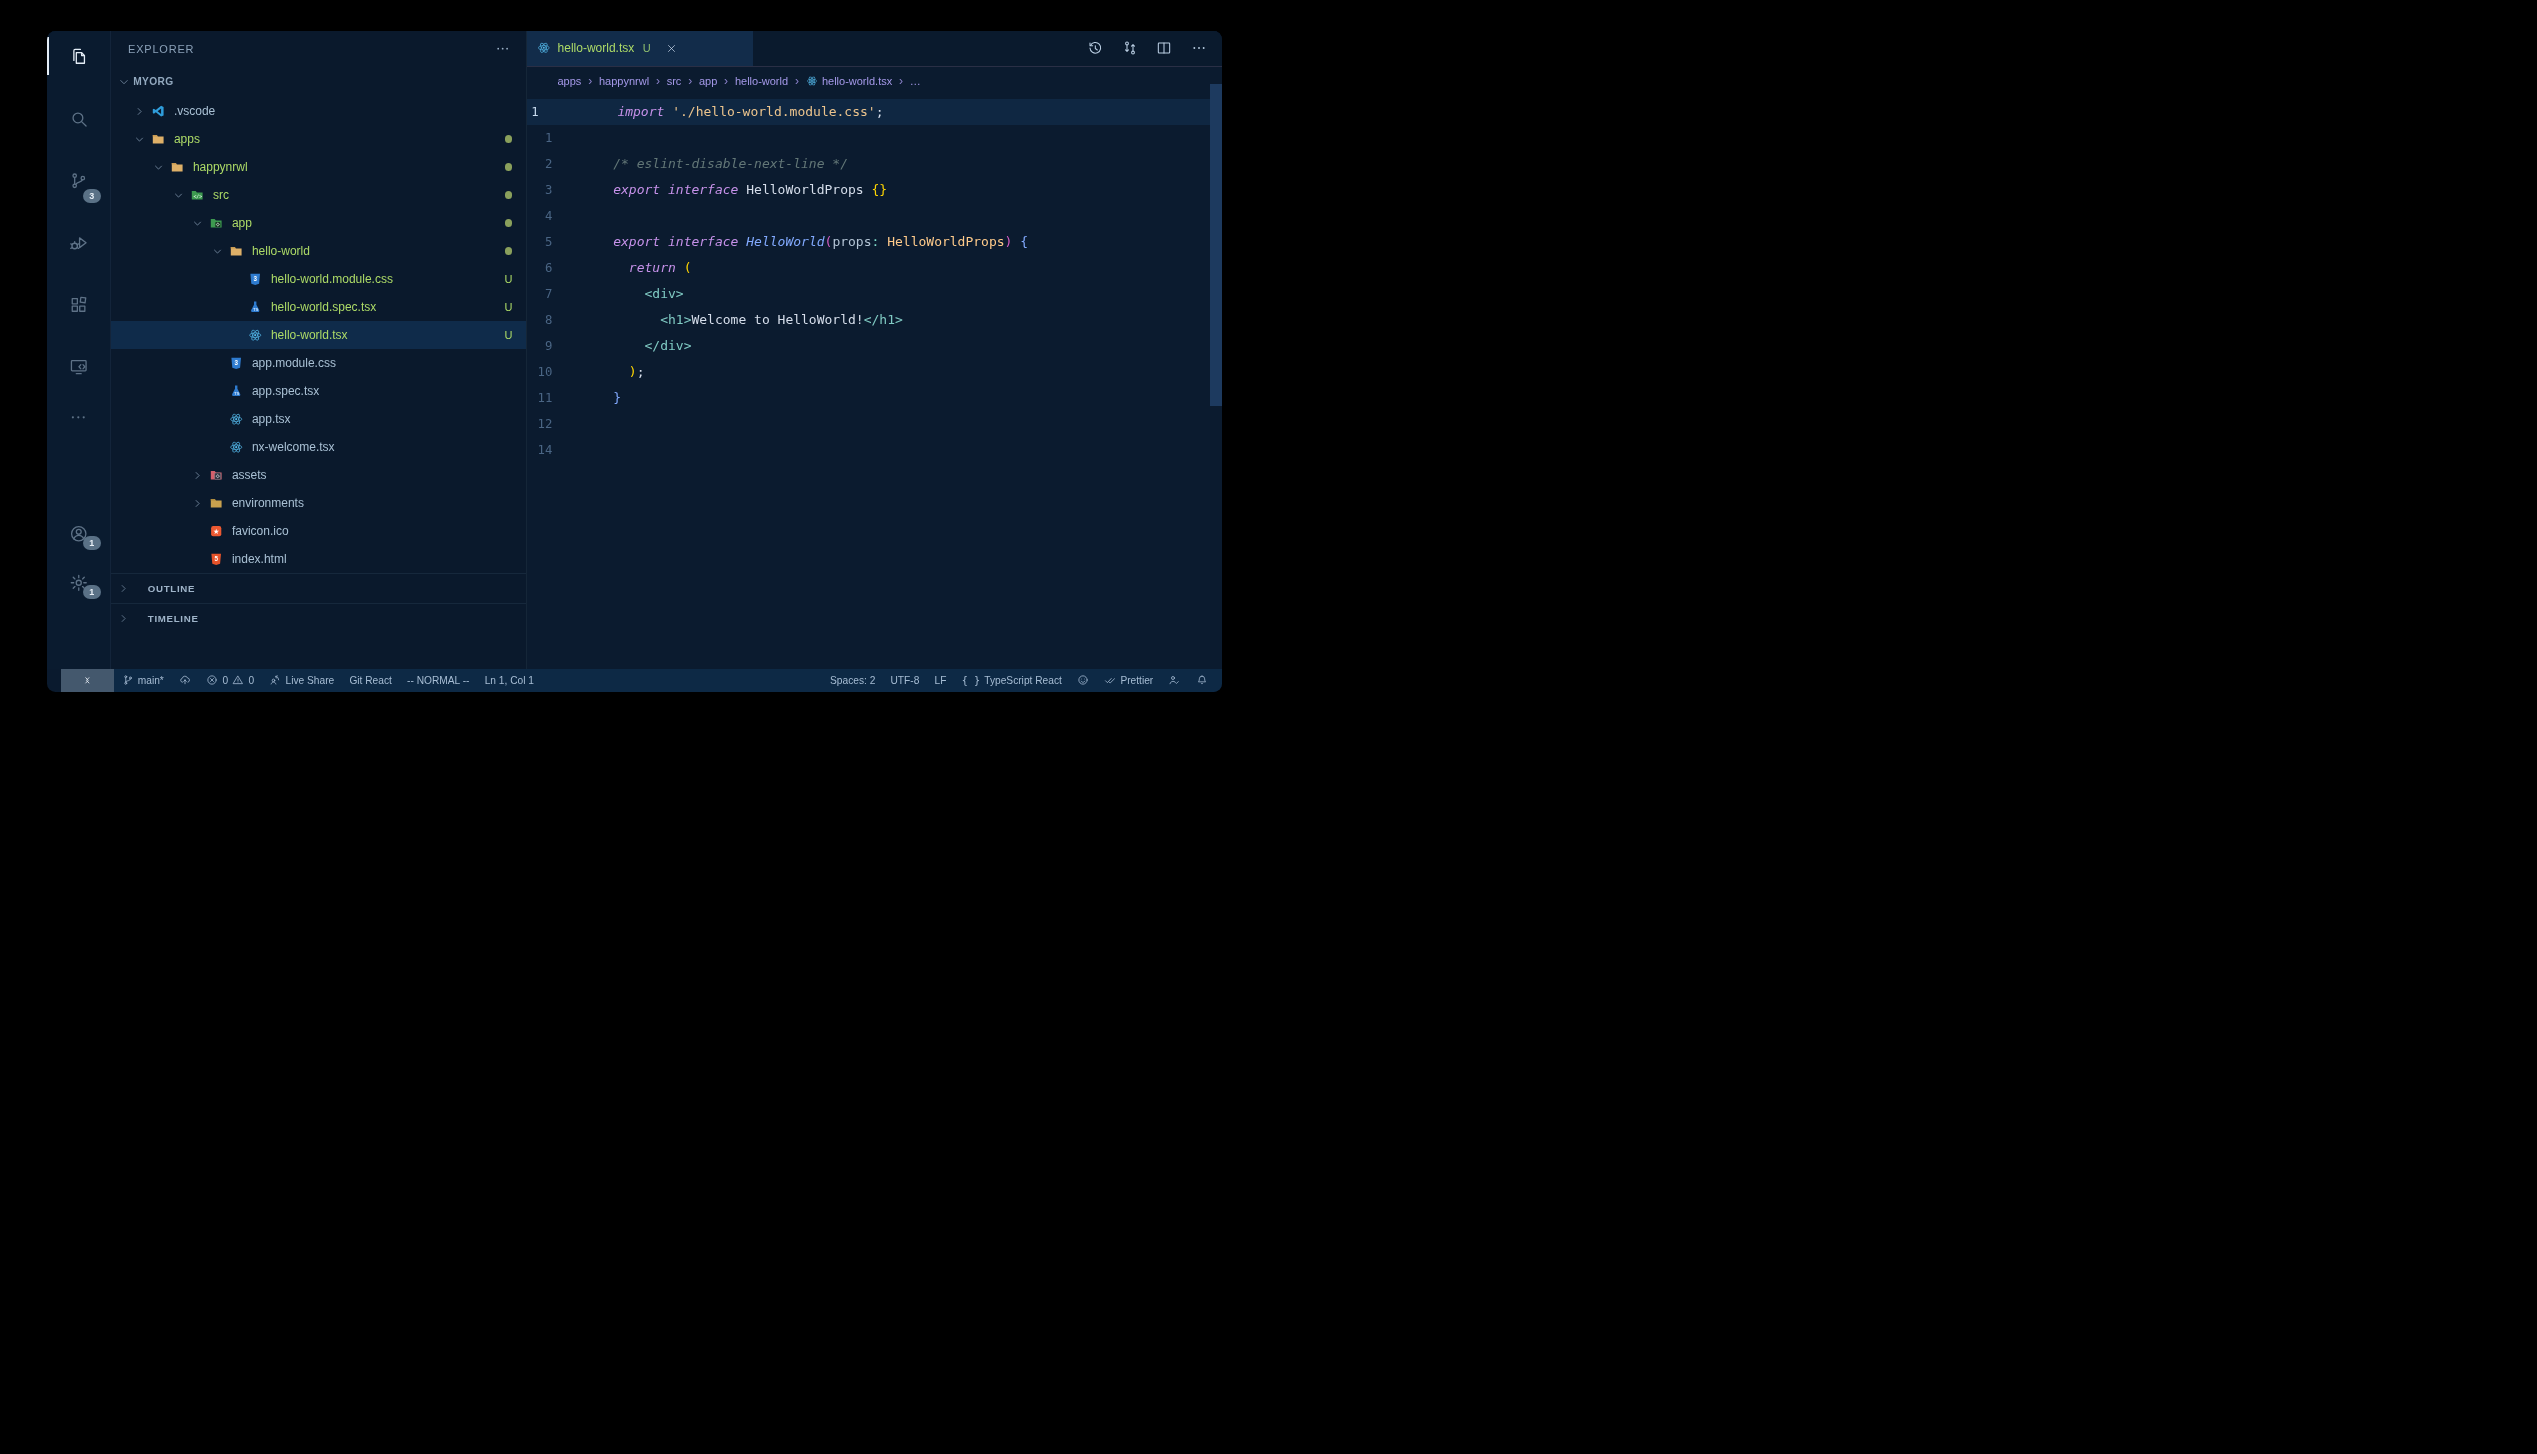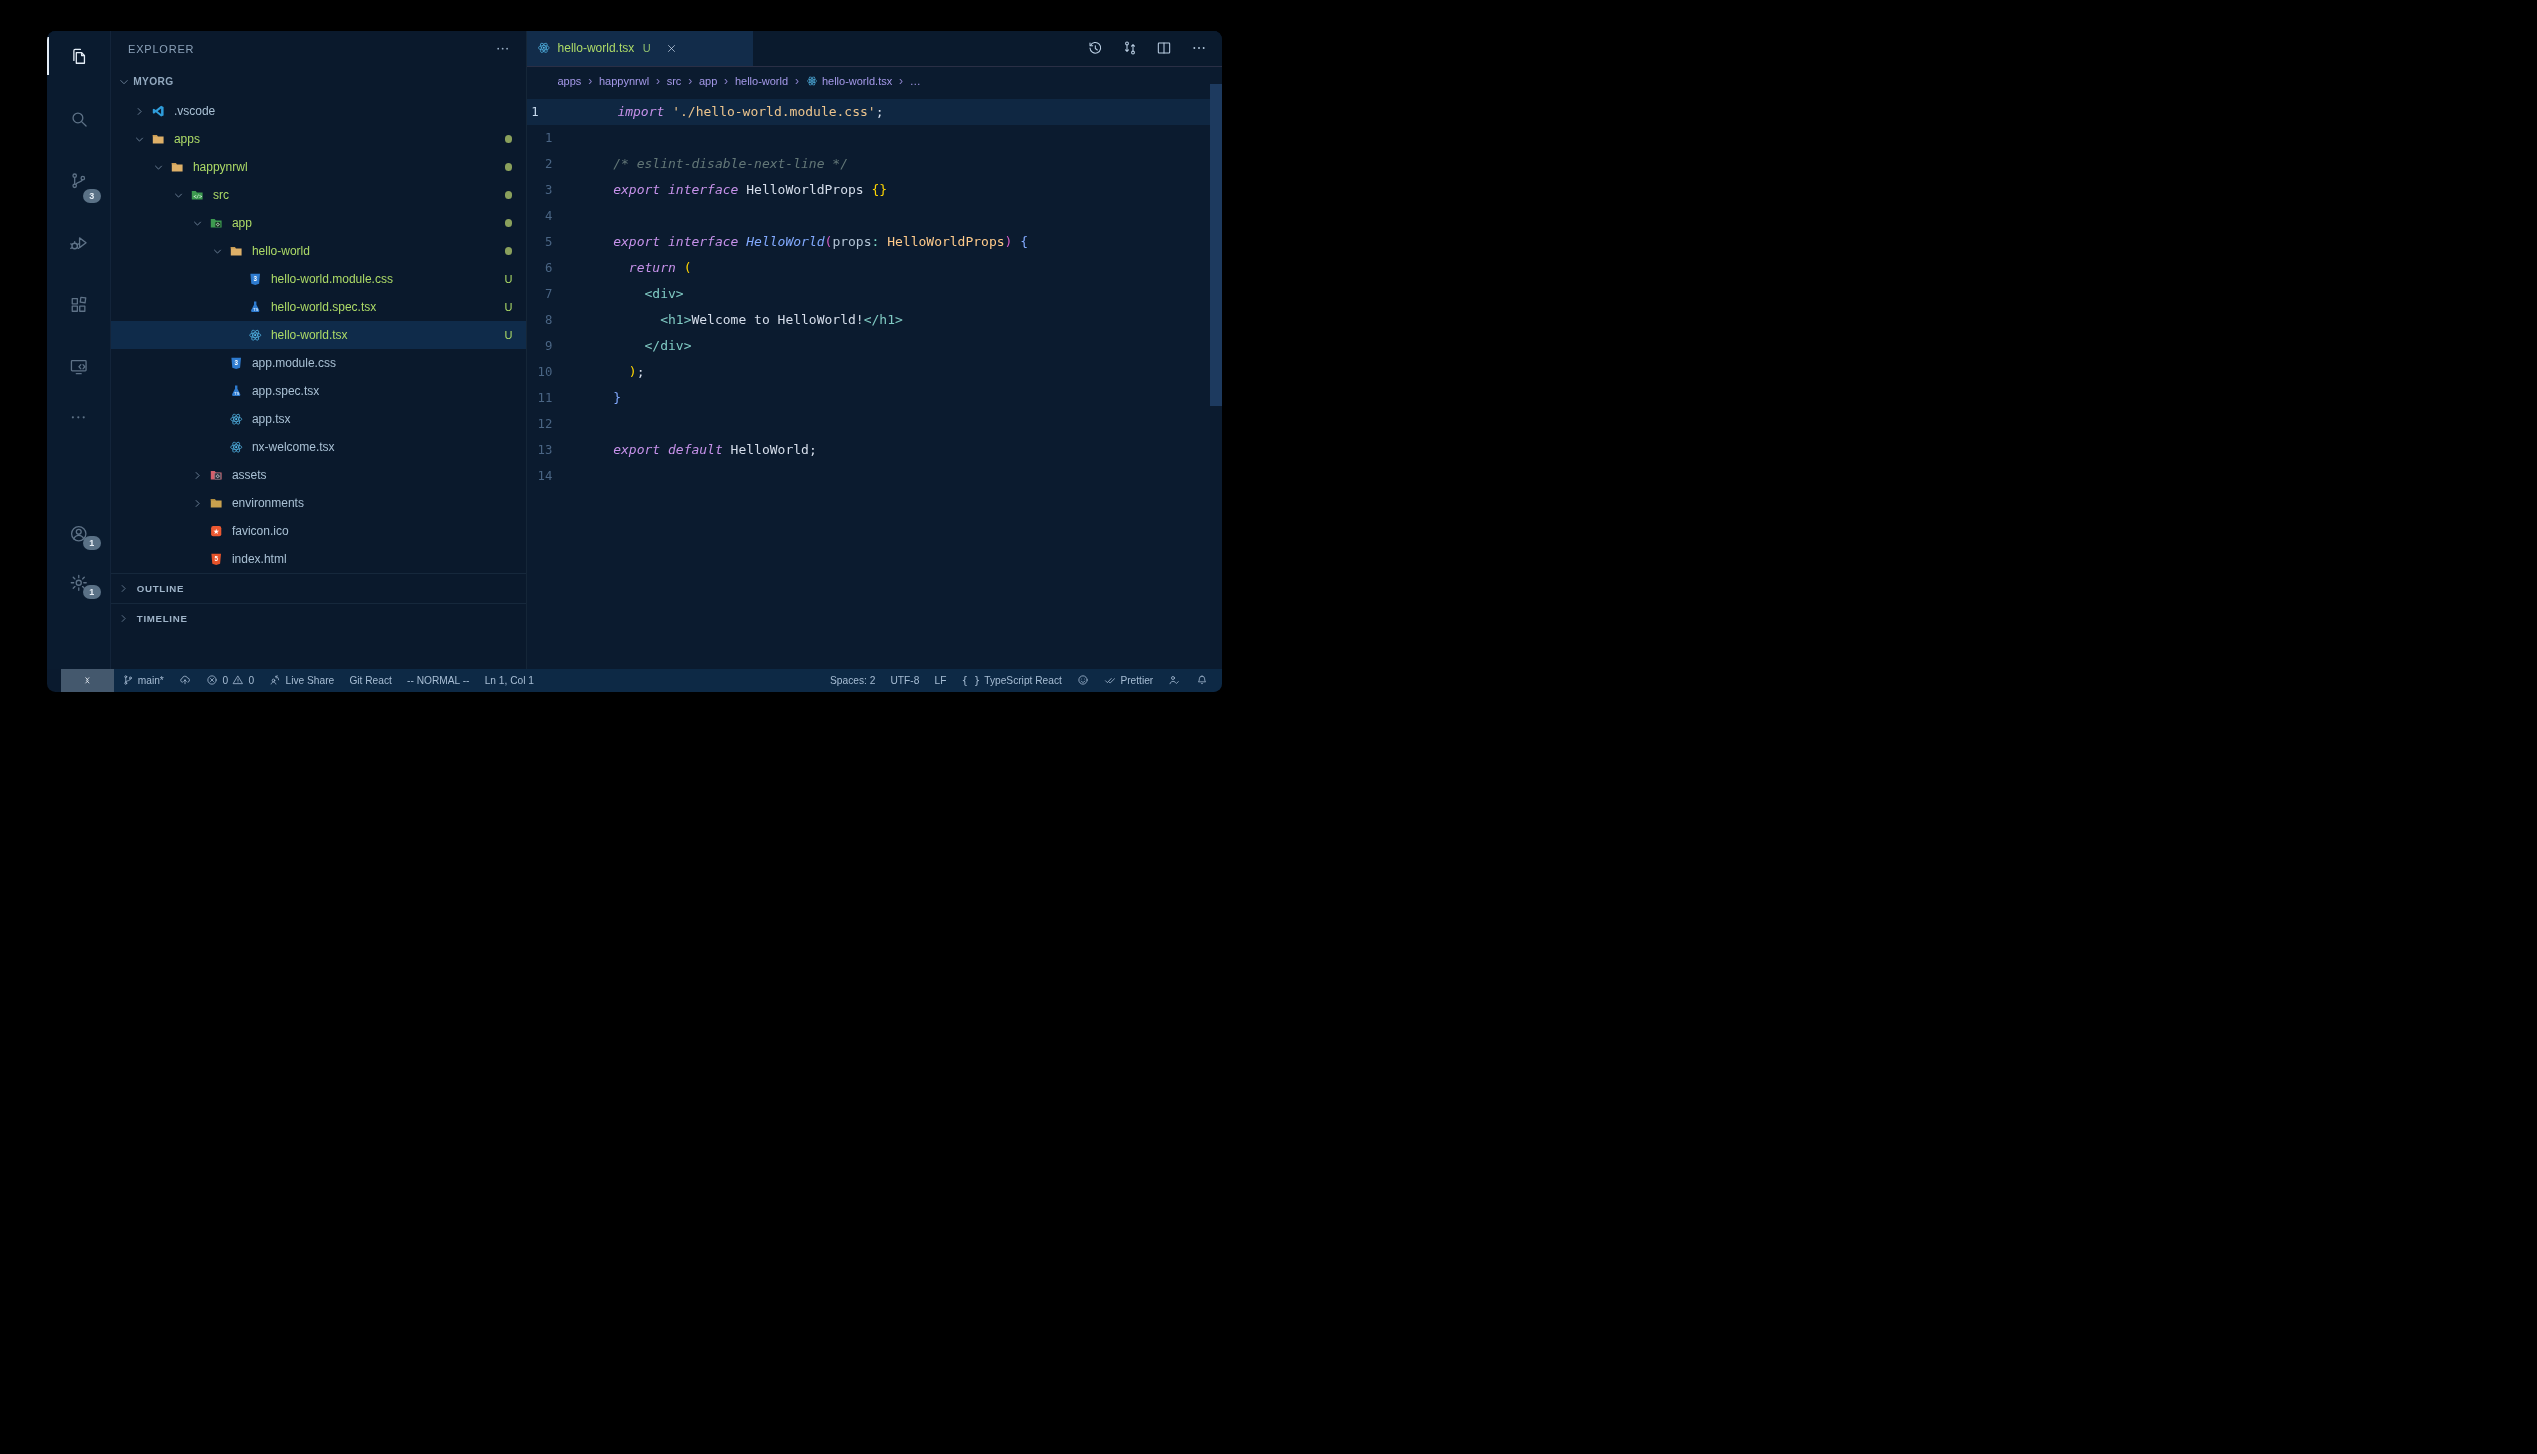--- a/index.html
+++ b/index.html
@@ -47,21 +47,21 @@
   .row .chev{width:17px;flex:0 0 17px;display:flex;align-items:center;color:#8ba1b8;}
   .row .chev svg{width:11px;height:11px;}
   .row .ficon{width:15.3px;flex:0 0 15.3px;margin-right:7.6px;display:flex;}
   .row .ficon svg{width:14.4px;height:14.4px;}
   .row .lbl{white-space:nowrap;}
   .row .lbl.green{color:var(--c-green,#addb67);}
   .row .tail{margin-left:auto;margin-right:13.6px;display:flex;align-items:center;}
   .row .u{color:var(--c-green,#addb67);font-size:11px;}
   .row .dot{width:7.6px;height:7.6px;border-radius:50%;background:var(--c-dot,#8aa05c);}
   .panel-header{height:29px;flex:0 0 29px;border-top:0.8px solid #16283c;display:flex;align-items:center;
-                padding-left:6.8px;gap:8px;font-size:9.7px;font-weight:bold;letter-spacing:0.7px;color:#9fb4c9;}
+                padding-left:6.8px;gap:19px;font-size:9.7px;font-weight:bold;letter-spacing:0.7px;color:#9fb4c9;}
   .panel-header svg{width:11px;height:11px;color:#7b91a8;}
   
   .editor{flex:1;display:flex;flex-direction:column;background:var(--c-editor,#0b1b2f);min-width:0;position:relative;}
   .tabbar{height:35px;flex:0 0 35px;background:var(--c-tabbar,#0a1a2d);display:flex;align-items:stretch;
           border-bottom:0.8px solid var(--c-tabborder,#2a2f45);}
   .tab{width:206px;flex:0 0 206px;background:var(--c-tabactive,#122c4a);display:flex;align-items:center;
        gap:6.8px;padding:0 10.2px;cursor:pointer;}
   .tab .ticon svg{width:13.6px;height:13.6px;display:block;}
   .tab .tname{font-size:12px;color:var(--c-green,#addb67);white-space:nowrap;}
   .tab .tdirty{font-size:11px;color:#8fbf6f;margin-left:1.7px;}
@@ -628,24 +628,20 @@
             </div>
             <div class="cl">
               <span class="ln">11</span>
               <span class="ctext"><span class="tk-blu">}</span></span>
             </div>
             <div class="cl">
               <span class="ln">12</span>
               <span class="ctext"></span>
             </div>
             <div class="cl">
-              <span class="ln">13</span>
-              <span class="ctext"><span class="tk-kw">export</span><span> </span><span class="tk-kw">default</span><span> </span><span class="tk-wht">HelloWorld</span><span class="tk-pun">;</span></span>
-            </div>
-            <div class="cl">
               <span class="ln">14</span>
               <span class="ctext"></span>
             </div>
           </div>
         <div class="scrollthumb"></div>
       </div>
     </div>
 
     <div class="statusbar">
       <div class="st-left" id="status-left">

